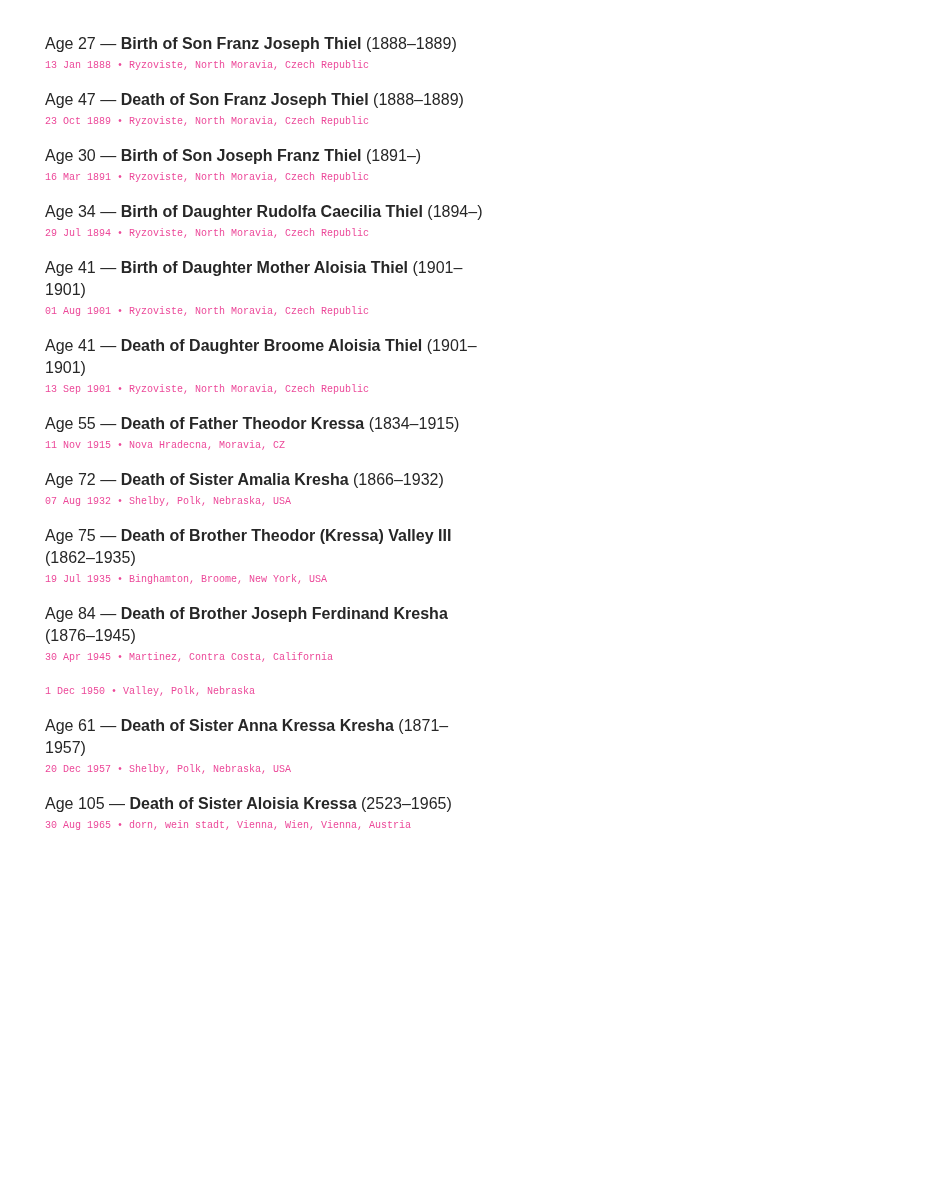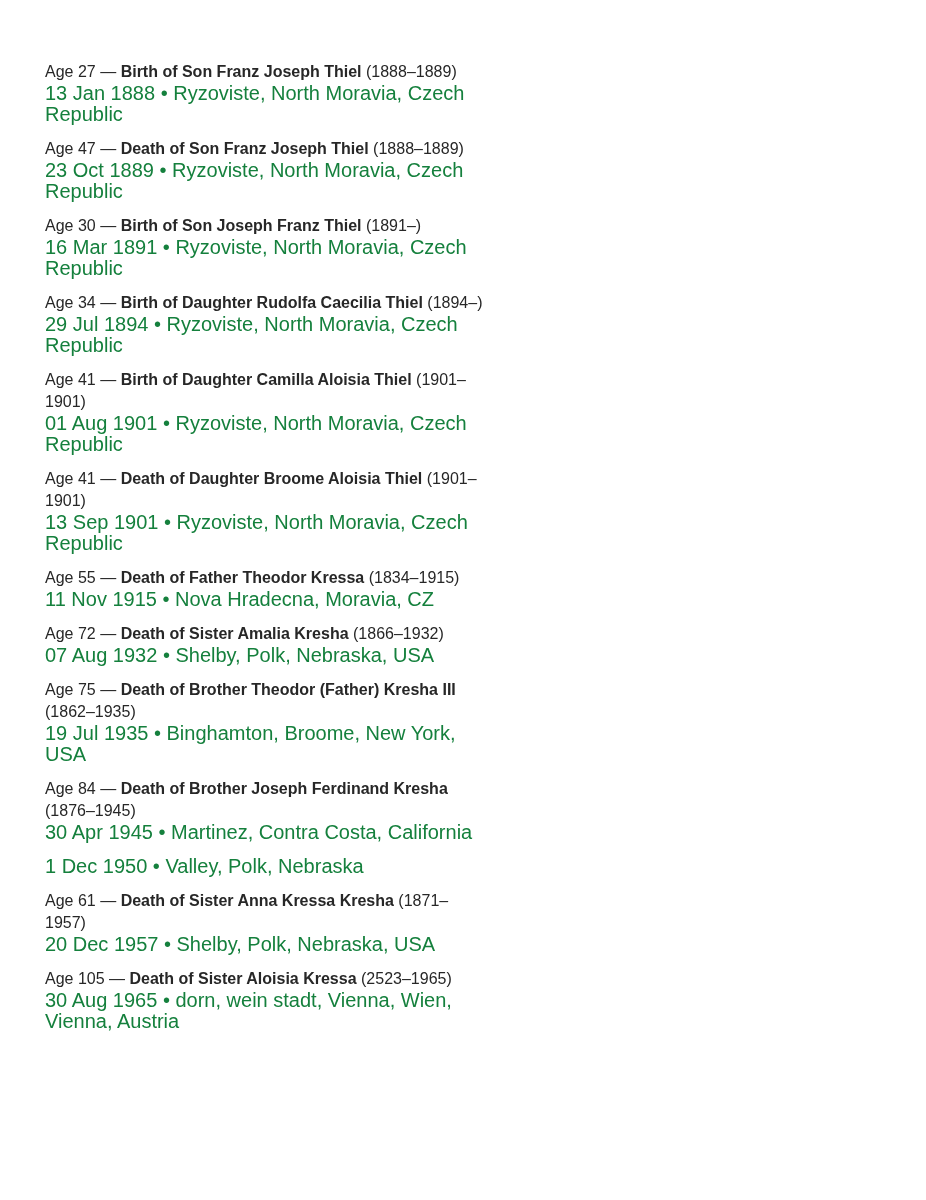--- a/index.html
+++ b/index.html
@@ -11,40 +11,40 @@
     width: 926px;
     height: 1200px;
     font-family: "Liberation Sans", sans-serif;
     color: #272727;
     overflow: hidden;
   }
   .timeline {
     padding: 33px 0 0 45px;
     max-width: 440px;
     box-sizing: content-box;
-    margin-top: 28px;
   }
   .event {
     margin: 0 0 13px 0;
   }
   .event-title {
     margin: 0;
     font-size: 16px;
     line-height: 22px;
     font-weight: 400;
     color: #272727;
   }
   .event-title .event-name {
     font-weight: 700;
   }
   .event-detail {
     margin: 0;
-    font-size: 20px;
+    font-size: 10px;
     line-height: 21px;
-    color: #15803d;
+    color: #ec4899;
+    font-family: Liberation Mono, monospace;
   }
 </style>
 </head>
 <body>
 
 <div class="timeline">
   <article class="event">
     <p class="event-title"><span class="age">Age 27</span> <span class="dash">—</span> <strong class="event-name">Birth of Son Franz Joseph Thiel</strong> <span class="years">(1888–1889)</span></p>
     <p class="event-detail">13 Jan 1888 • Ryzoviste, North Moravia, Czech Republic</p>
   </article>
@@ -59,41 +59,41 @@
     <p class="event-detail">16 Mar 1891 • Ryzoviste, North Moravia, Czech Republic</p>
   </article>
 
 
   <article class="event">
     <p class="event-title"><span class="age">Age 34</span> <span class="dash">—</span> <strong class="event-name">Birth of Daughter Rudolfa Caecilia Thiel</strong> <span class="years">(1894–)</span></p>
     <p class="event-detail">29 Jul 1894 • Ryzoviste, North Moravia, Czech Republic</p>
   </article>
 
   <article class="event">
-    <p class="event-title"><span class="age">Age 41</span> <span class="dash">—</span> <strong class="event-name">Birth of Daughter Camilla Aloisia Thiel</strong> <span class="years">(1901–1901)</span></p>
+    <p class="event-title"><span class="age">Age 41</span> <span class="dash">—</span> <strong class="event-name">Birth of Daughter Mother Aloisia Thiel</strong> <span class="years">(1901–1901)</span></p>
     <p class="event-detail">01 Aug 1901 • Ryzoviste, North Moravia, Czech Republic</p>
   </article>
 
   <article class="event">
     <p class="event-title"><span class="age">Age 41</span> <span class="dash">—</span> <strong class="event-name">Death of Daughter Broome Aloisia Thiel</strong> <span class="years">(1901–1901)</span></p>
     <p class="event-detail">13 Sep 1901 • Ryzoviste, North Moravia, Czech Republic</p>
   </article>
 
   <article class="event">
     <p class="event-title"><span class="age">Age 55</span> <span class="dash">—</span> <strong class="event-name">Death of Father Theodor Kressa</strong> <span class="years">(1834–1915)</span></p>
     <p class="event-detail">11 Nov 1915 • Nova Hradecna, Moravia, CZ</p>
   </article>
 
   <article class="event">
     <p class="event-title"><span class="age">Age 72</span> <span class="dash">—</span> <strong class="event-name">Death of Sister Amalia Kresha</strong> <span class="years">(1866–1932)</span></p>
     <p class="event-detail">07 Aug 1932 • Shelby, Polk, Nebraska, USA</p>
   </article>
 
   <article class="event">
-    <p class="event-title"><span class="age">Age 75</span> <span class="dash">—</span> <strong class="event-name">Death of Brother Theodor (Father) Kresha III</strong> <span class="years">(1862–1935)</span></p>
+    <p class="event-title"><span class="age">Age 75</span> <span class="dash">—</span> <strong class="event-name">Death of Brother Theodor (Kressa) Valley III</strong> <span class="years">(1862–1935)</span></p>
     <p class="event-detail">19 Jul 1935 • Binghamton, Broome, New York, USA</p>
   </article>
 
   <article class="event">
     <p class="event-title"><span class="age">Age 84</span> <span class="dash">—</span> <strong class="event-name">Death of Brother Joseph Ferdinand Kresha</strong> <span class="years">(1876–1945)</span></p>
     <p class="event-detail">30 Apr 1945 • Martinez, Contra Costa, California</p>
   </article>
 
   <article class="event">
     <p class="event-detail">1 Dec 1950 • Valley, Polk, Nebraska</p>

